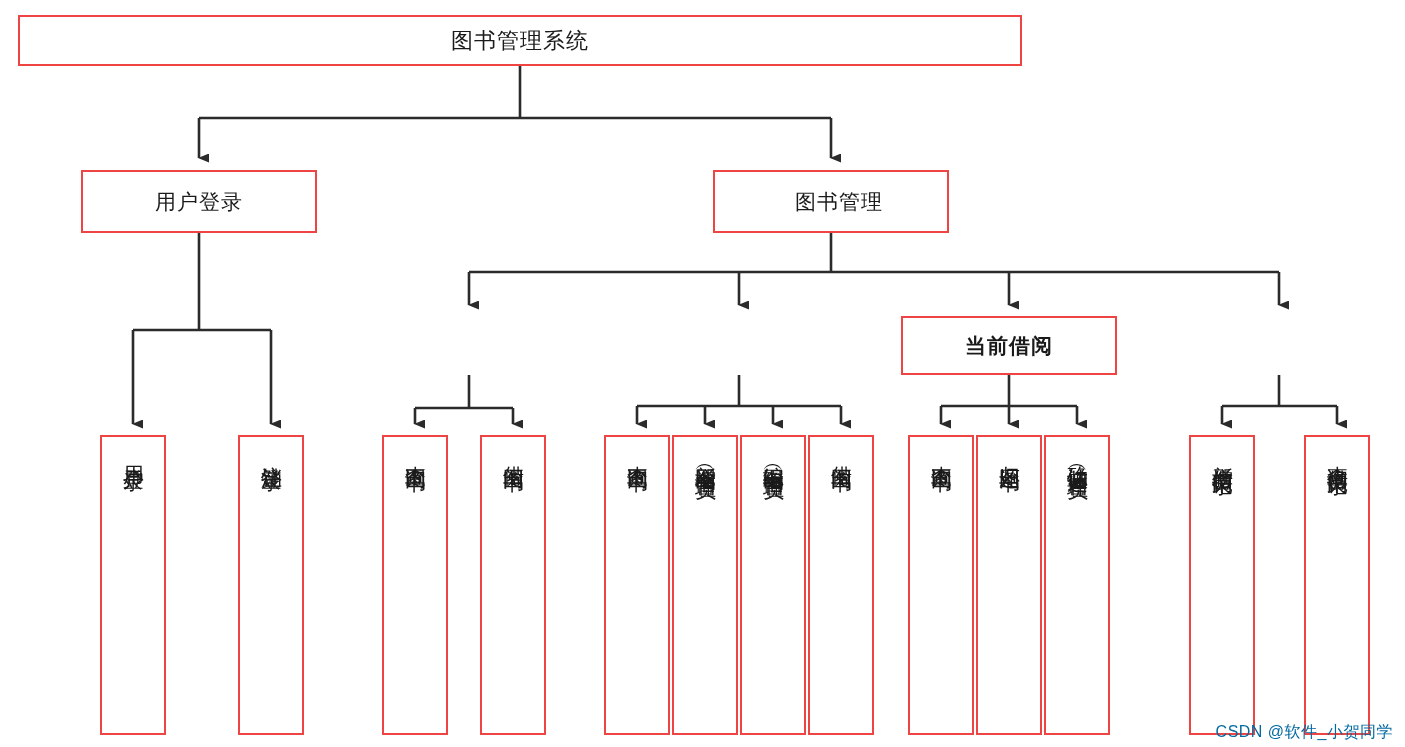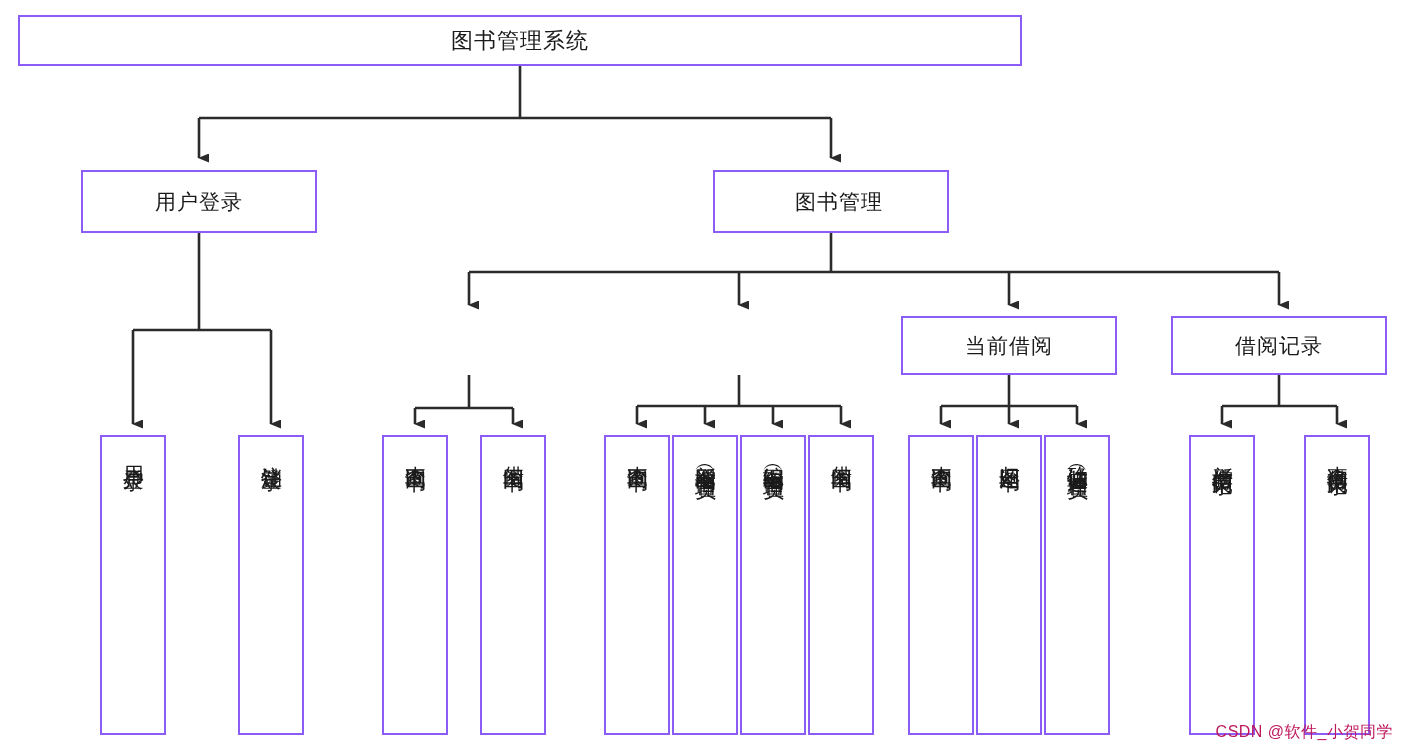--- a/index.html
+++ b/index.html
@@ -23,21 +23,21 @@
     position: absolute;
     left: 0;
     top: 0;
     width: 1405px;
     height: 747px;
   }
   .node-box {
     position: absolute;
     box-sizing: border-box;
     background: #ffffff;
-    border: 2px solid #8b5cf6;
+    border: 2px solid #ef4444;
     display: flex;
     align-items: center;
     justify-content: center;
     color: #1a1a1a;
   }
   .node-box.horiz {
     font-size: 21px;
     letter-spacing: 1px;
   }
   .node-box.vert {
@@ -56,21 +56,21 @@
   }
   .root-label {
     font-size: 22px;
     letter-spacing: 1px;
   }
   .watermark {
     position: absolute;
     right: 12px;
     bottom: 4px;
     font-size: 16px;
-    color: #be185d;
+    color: #0369a1;
     letter-spacing: 0.5px;
     white-space: nowrap;
     pointer-events: none;
   }
 </style>
 </head>
 <body>
 
 <div id="diagram-root">
 
@@ -128,25 +128,22 @@
     <span class="root-label">图书管理系统</span>
   </div>
 
   <div class="node-box horiz" style="left:81px; top:170px; width:236px; height:63px;">
     <span>用户登录</span>
   </div>
   <div class="node-box horiz" style="left:713px; top:170px; width:236px; height:63px;padding-left:16px;">
     <span>图书管理</span>
   </div>
 
-  <div class="node-box horiz" style="left:901px; top:316px; width:216px; height:59px;">
+  <div class="node-box horiz" style="left:901px; top:316px; width:216px; height:59px;font-weight:bold;">
     <span>当前借阅</span>
-  </div>
-  <div class="node-box horiz" style="left:1171px; top:316px; width:216px; height:59px;">
-    <span>借阅记录</span>
   </div>
 
   <div class="node-box vert" style="left:100px; top:435px; width:66px; height:300px;">
     <span class="vert-label">用户登录</span>
   </div>
   <div class="node-box vert" style="left:238px; top:435px; width:66px; height:300px;">
     <span class="vert-label">注销登录</span>
   </div>
 
   <div class="node-box vert" style="left:382px; top:435px; width:66px; height:300px;">

